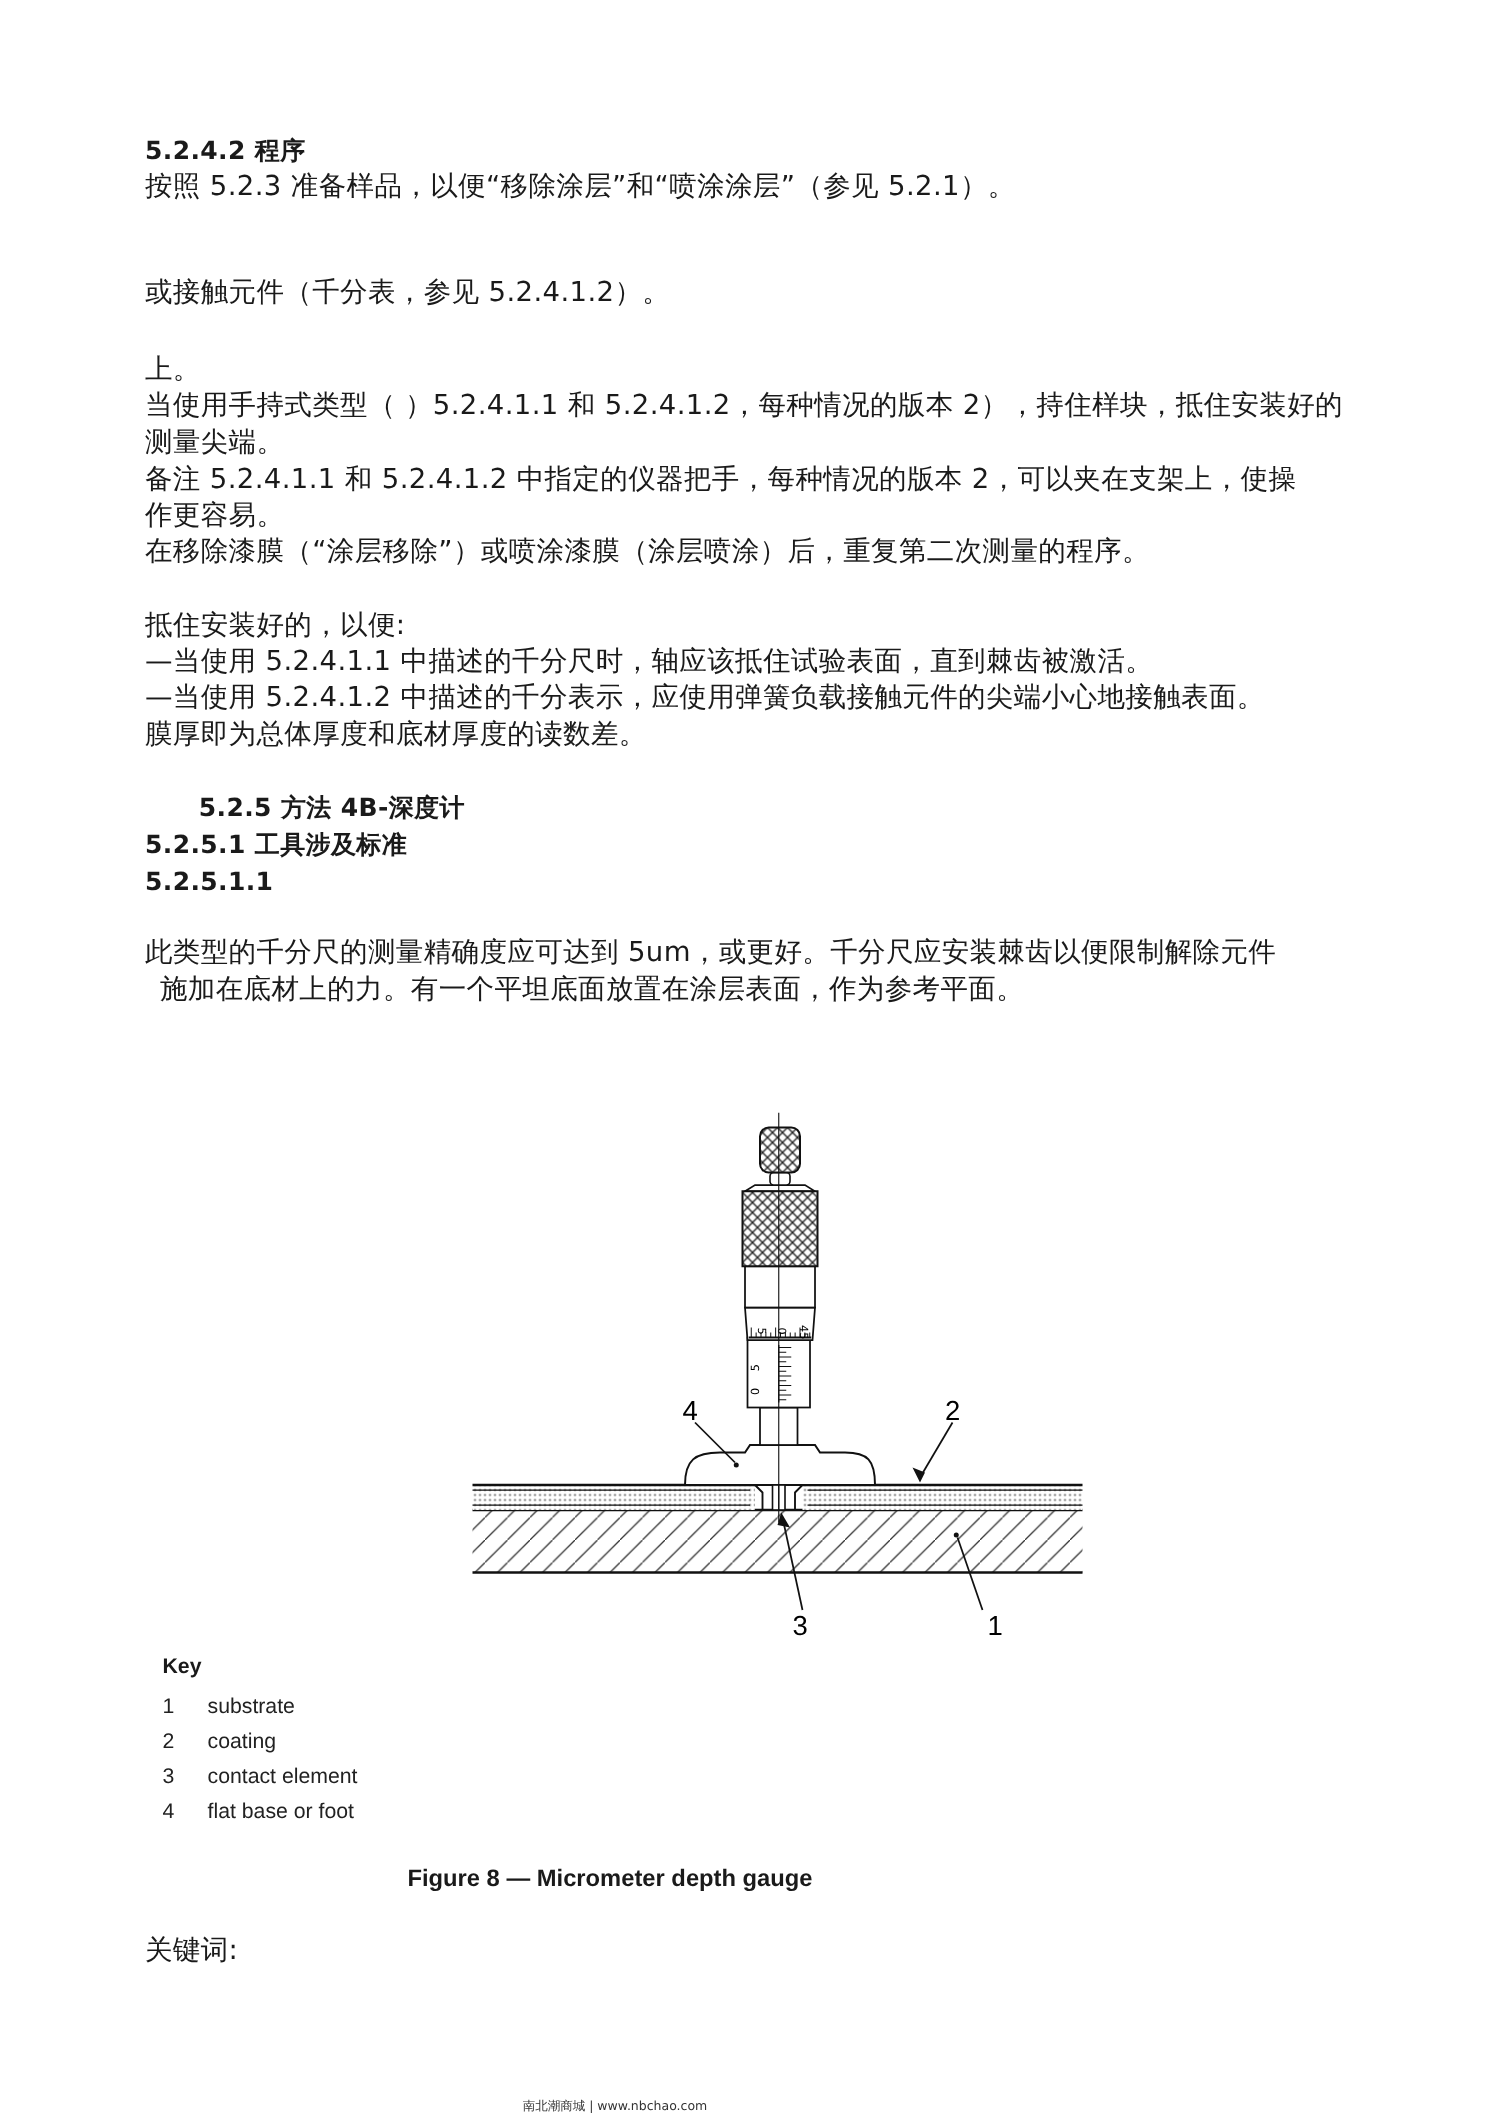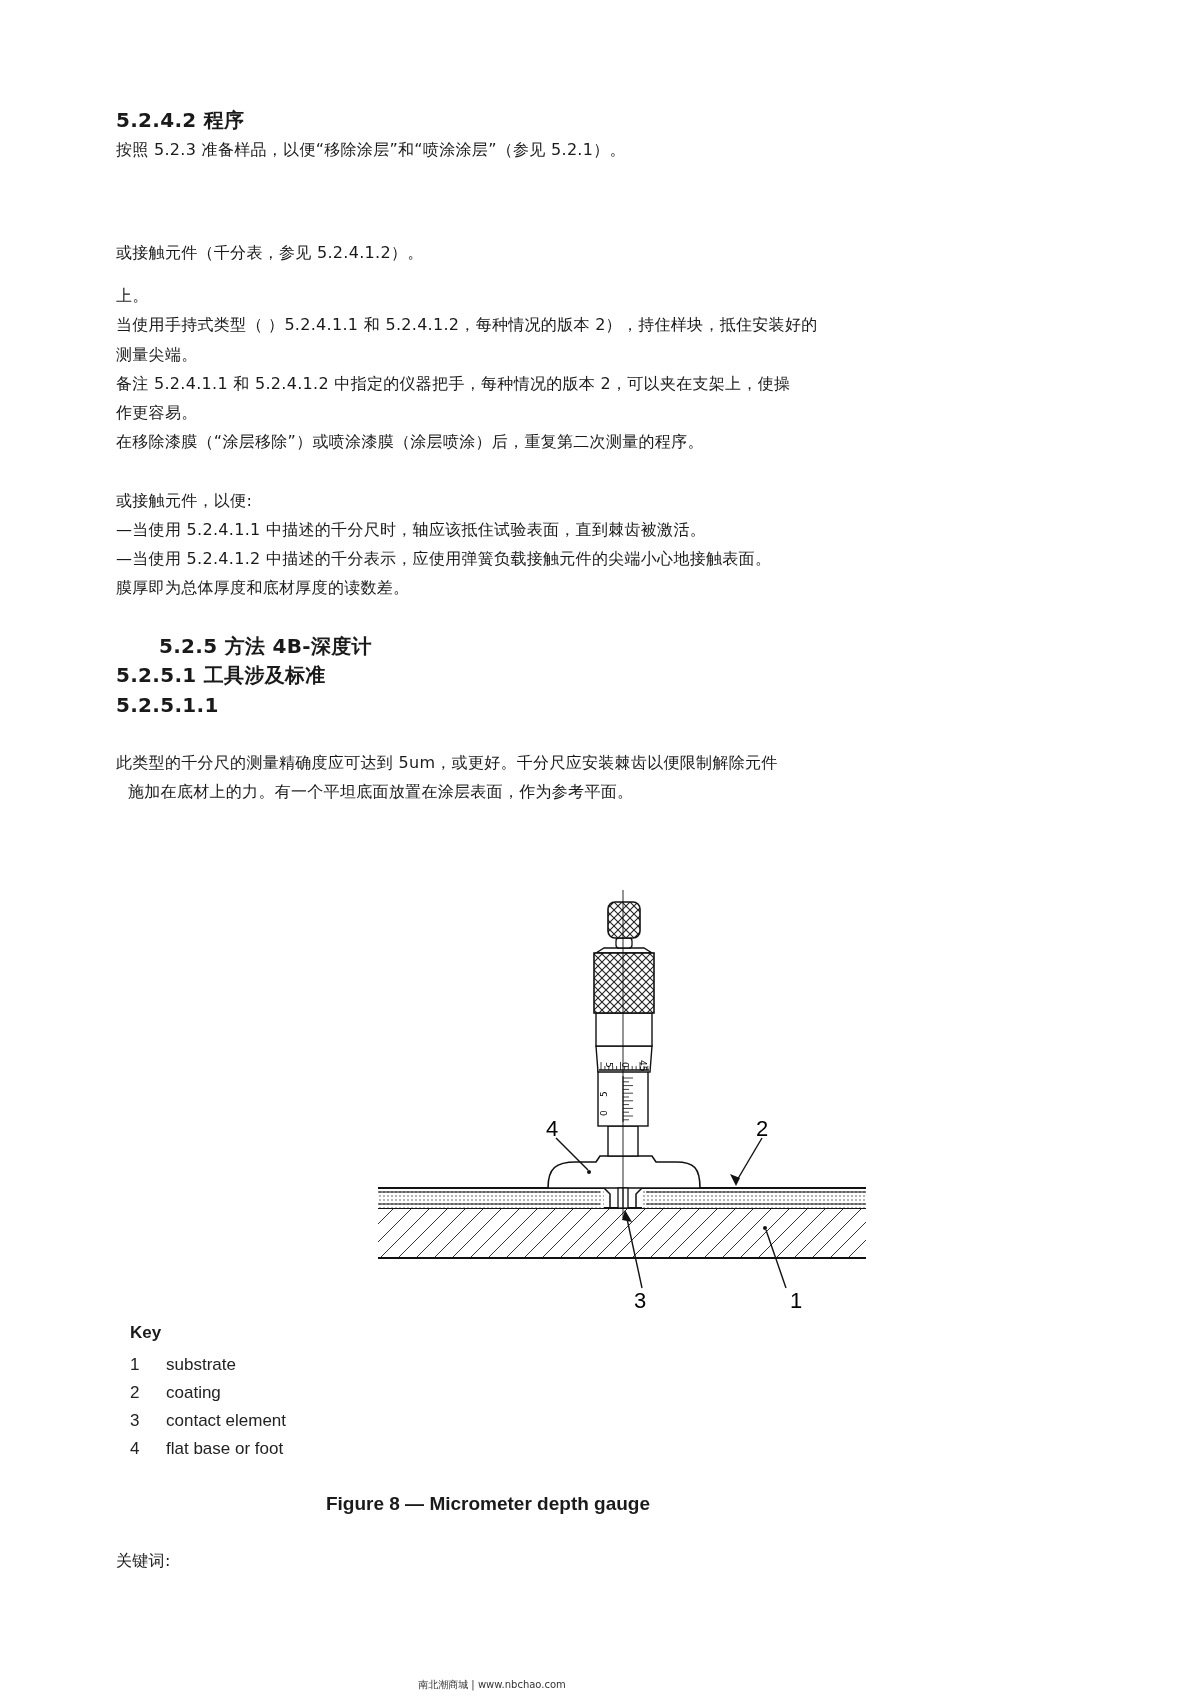--- a/index.html
+++ b/index.html
@@ -1,45 +1,45 @@
 <!DOCTYPE html>
 <html><head>
 <meta charset="utf-8">
 <style>
   html, body { margin:0; padding:0; background:#ffffff; }
   body { width:1200px; height:1698px; position:relative; overflow:hidden;
          font-family:"DejaVu Sans", "Liberation Sans", sans-serif; color:#1a1a1a; }
   .page { position:absolute; left:0; top:0; width:1200px; height:1698px; }
-  .line { position:absolute; left:116px; font-size:16px; line-height:30px; white-space:nowrap; letter-spacing:0.3px; }
+  .line { position:absolute; left:116px; font-size:22px; line-height:30px; white-space:nowrap; letter-spacing:0.3px; }
   .heading { font-weight:bold; font-size:20px; }
   .indent { left:128px; }
   .figure { position:absolute; left:370px; top:890px; width:560px; height:420px; }
   .key-title { position:absolute; left:130px; top:1323px; font-family:"Liberation Sans", sans-serif; font-weight:bold; font-size:17px; }
   .key-row { position:absolute; left:130px; font-family:"Liberation Sans", sans-serif; font-size:17px; color:#222; }
   .key-num { display:inline-block; width:36px; }
   .caption { position:absolute; left:0; width:956px; top:1493px; text-align:center; font-family:"Liberation Sans", sans-serif; font-weight:bold; font-size:19px; padding-left:20px; box-sizing:border-box; }
   .footer { position:absolute; left:0; width:984px; top:1678px; text-align:center; font-size:10px; color:#333; }
 </style>
 </head>
 <body>
 
 <div class="page">
 
   <div class="line heading" style="top:105px;">5.2.4.2 程序</div>
   <div class="line" style="top:135px;">按照 5.2.3 准备样品，以便“移除涂层”和“喷涂涂层”（参见 5.2.1）。</div>
 
-  <div class="line" style="top:238px;text-align:center;">或接触元件（千分表，参见 5.2.4.1.2）。</div>
+  <div class="line" style="top:220px;text-align:center;">或接触元件（千分表，参见 5.2.4.1.2）。</div>
   <div class="line" style="top:281px;">上。</div>
   <div class="line" style="top:310px;">当使用手持式类型（ ）5.2.4.1.1 和 5.2.4.1.2，每种情况的版本 2），持住样块，抵住安装好的</div>
   <div class="line" style="top:340px;">测量尖端。</div>
   <div class="line" style="top:369px;">备注  5.2.4.1.1 和 5.2.4.1.2 中指定的仪器把手，每种情况的版本 2，可以夹在支架上，使操</div>
   <div class="line" style="top:398px;">作更容易。</div>
   <div class="line" style="top:427px;">在移除漆膜（“涂层移除”）或喷涂漆膜（涂层喷涂）后，重复第二次测量的程序。</div>
 
-  <div class="line" style="top:486px;">或接触元件，以便:</div>
+  <div class="line" style="top:486px;">抵住安装好的，以便:</div>
   <div class="line" style="top:515px;">—当使用 5.2.4.1.1 中描述的千分尺时，轴应该抵住试验表面，直到棘齿被激活。</div>
   <div class="line" style="top:544px;">—当使用 5.2.4.1.2 中描述的千分表示，应使用弹簧负载接触元件的尖端小心地接触表面。</div>
   <div class="line" style="top:573px;">膜厚即为总体厚度和底材厚度的读数差。</div>
 
   <div class="line heading" style="top:631px;margin-left:43px;">5.2.5 方法 4B-深度计</div>
   <div class="line heading" style="top:660px;">5.2.5.1 工具涉及标准</div>
   <div class="line heading" style="top:690px;">5.2.5.1.1</div>
   <div class="line" style="top:748px;">此类型的千分尺的测量精确度应可达到 5um，或更好。千分尺应安装棘齿以便限制解除元件</div>
   <div class="line indent" style="top:777px;">施加在底材上的力。有一个平坦底面放置在涂层表面，作为参考平面。</div>
 

